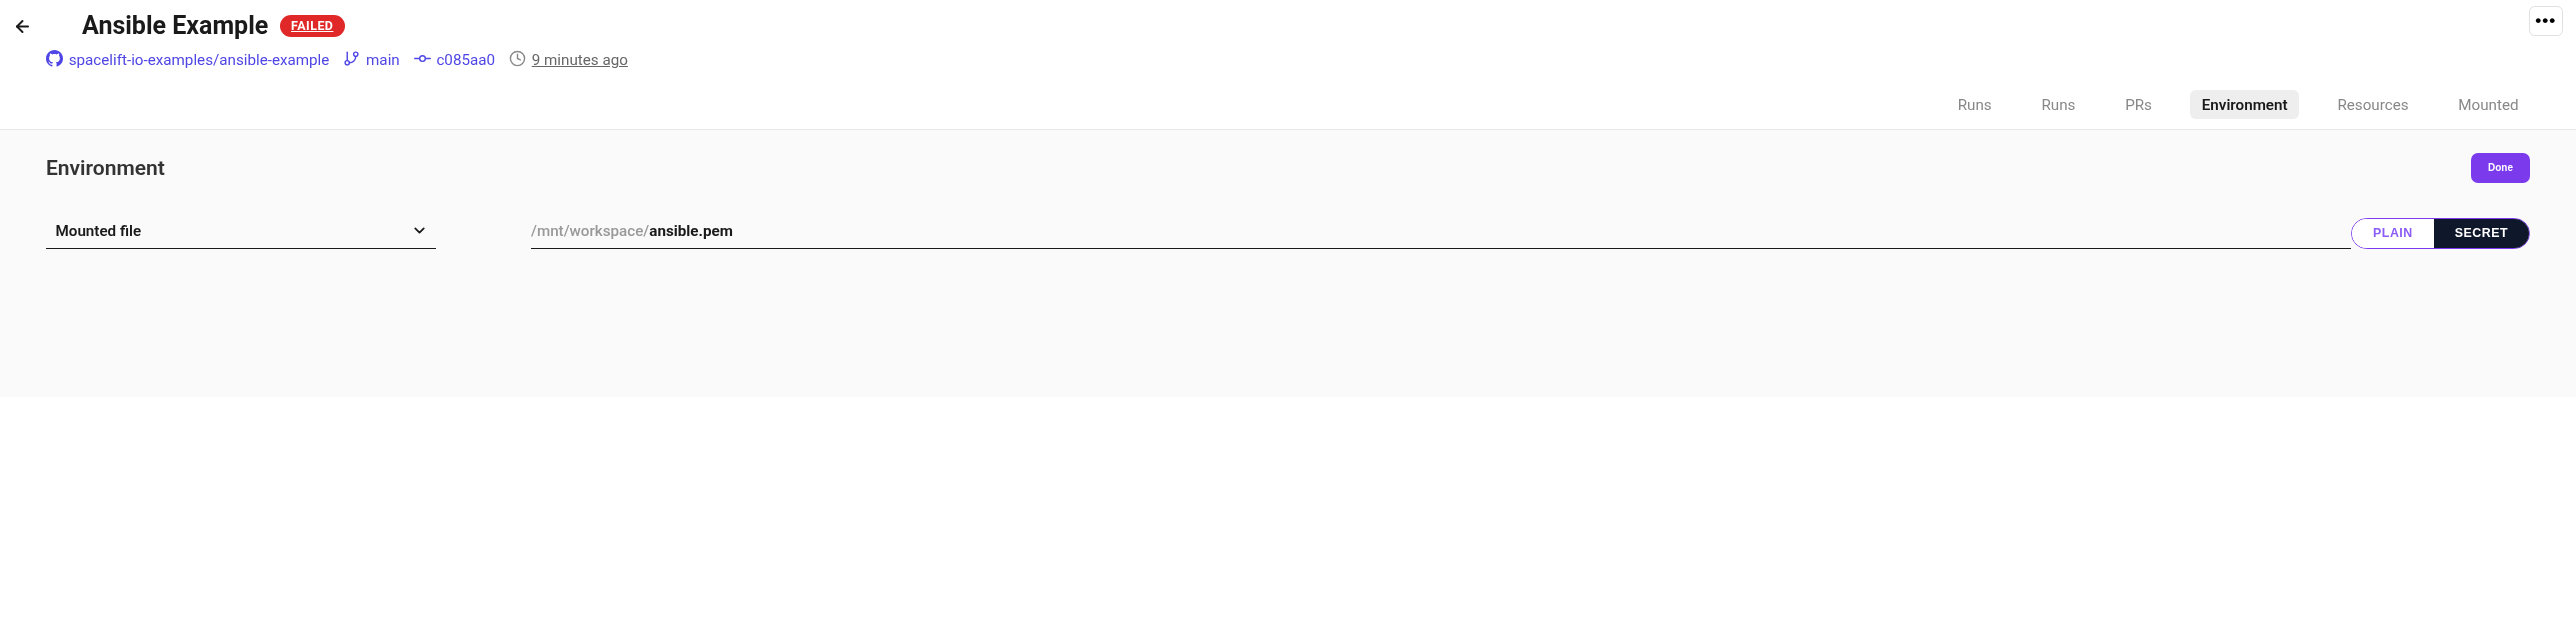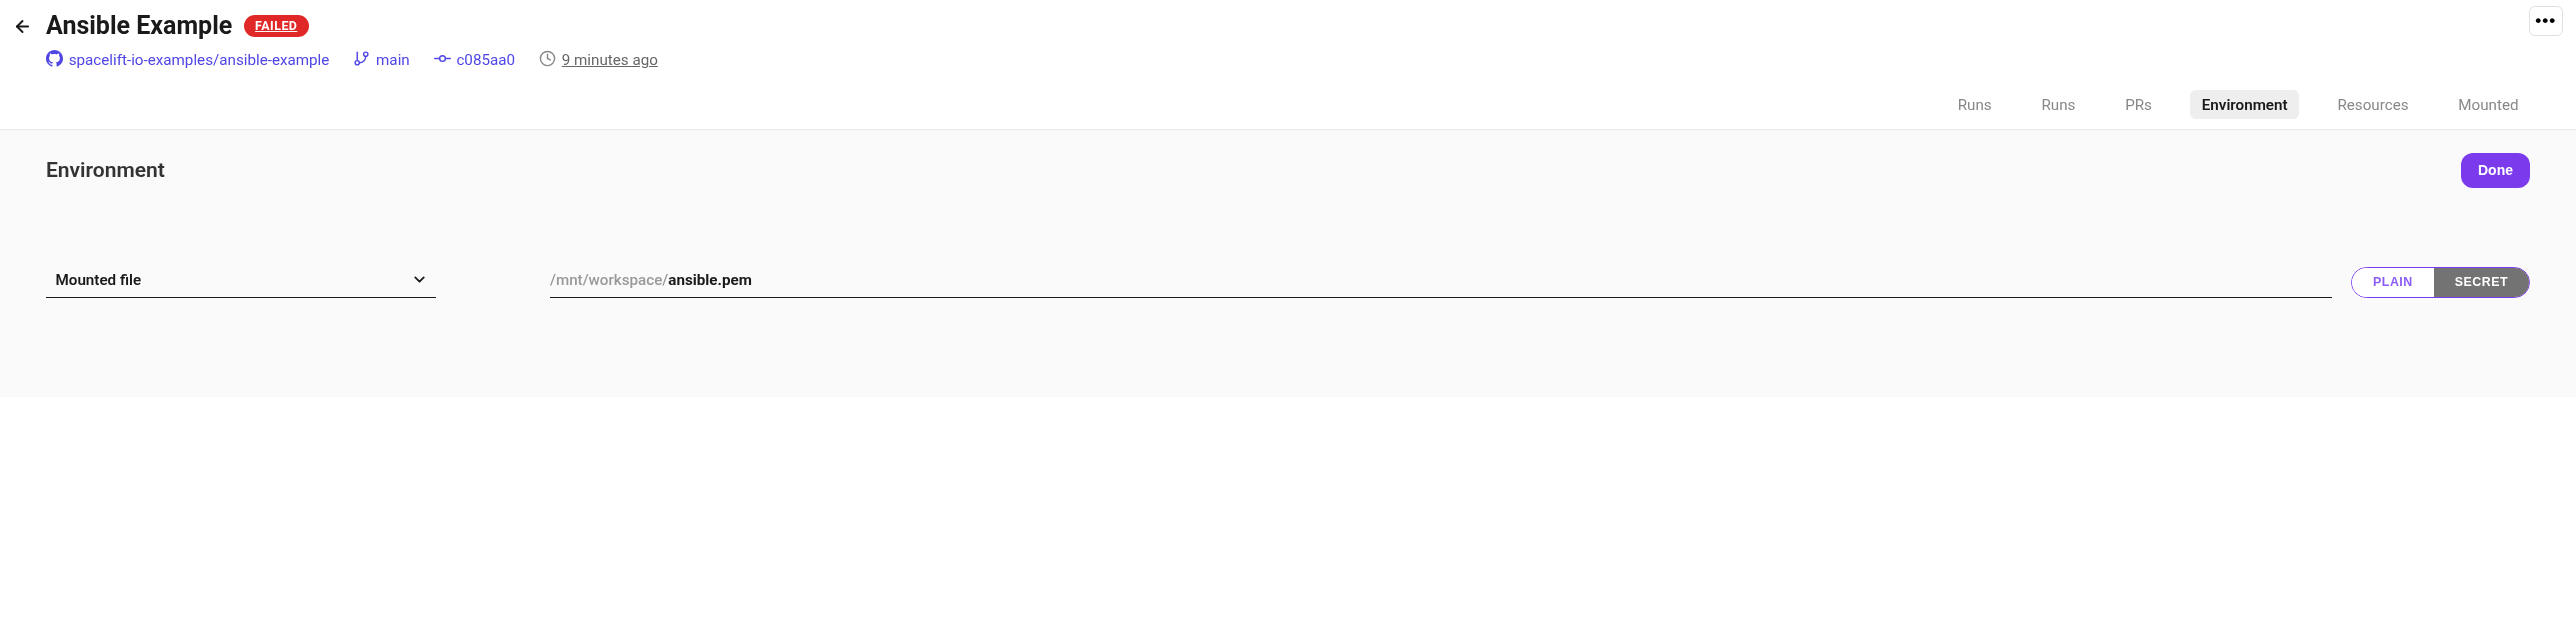--- a/index.html
+++ b/index.html
@@ -19,20 +19,21 @@
     .back-arrow {
       position: absolute;
       left: 13.3px;
       top: 17px;
       cursor: pointer;
     }
     .title-row {
       display: flex;
       align-items: center;
       gap: 11.4px;
+      margin-left: 36px;
     }
     .page-title {
       font-size: 25px;
       font-weight: 700;
       color: #1a1a1a;
     }
     .status-badge {
       background: #e02828;
       color: #fff;
       font-size: 12.4px;
@@ -55,21 +56,21 @@
       align-items: center;
       justify-content: center;
       cursor: pointer;
       font-size: 17px;
       font-weight: 700;
       letter-spacing: 1px;
     }
     .meta-row {
       display: flex;
       align-items: flex-start;
-      gap: 24px;
+      gap: 14px;
       margin-top: 9.5px;
     }
     .meta-item {
       display: flex;
       align-items: center;
       gap: 5.7px;
       font-size: 15.2px;
     }
     .meta-link {
       color: #4f46e5;
@@ -116,30 +117,29 @@
     .section-title {
       font-size: 21px;
       font-weight: 600;
       color: #333;
     }
     .done-button {
       background: #7c3aed;
       color: #fff;
       border: none;
       padding: 9.5px 17px;
-      font-size: 14px;
+      font-size: 10px;
       font-weight: 600;
-      border-radius: 12px;
+      border-radius: 7px;
       cursor: pointer;
     }
     .form-row {
       display: flex;
       align-items: flex-end;
-      gap: 19px;
-      margin-top: 76px;
+      margin-top: 32px;
     }
     .select-wrapper {
       position: relative;
       width: 390px;
     }
     .select-input {
       width: 100%;
       border: none;
       border-bottom: 1.4px solid #1a1a1a;
       background: transparent;
@@ -180,21 +180,21 @@
       padding: 7.6px 21px;
       font-size: 12.4px;
       font-weight: 700;
       letter-spacing: 0.5px;
       cursor: pointer;
       background: #fff;
       color: #8b5cf6;
       border: none;
     }
     .toggle-option.active {
-      background: #737373;
+      background: #0f172a;
       color: #fff;
     }
     .sub-row {
       display: flex;
       align-items: center;
       justify-content: flex-end;
       gap: 15.2px;
       margin-top: 19px;
     }
     .chmod-label {

